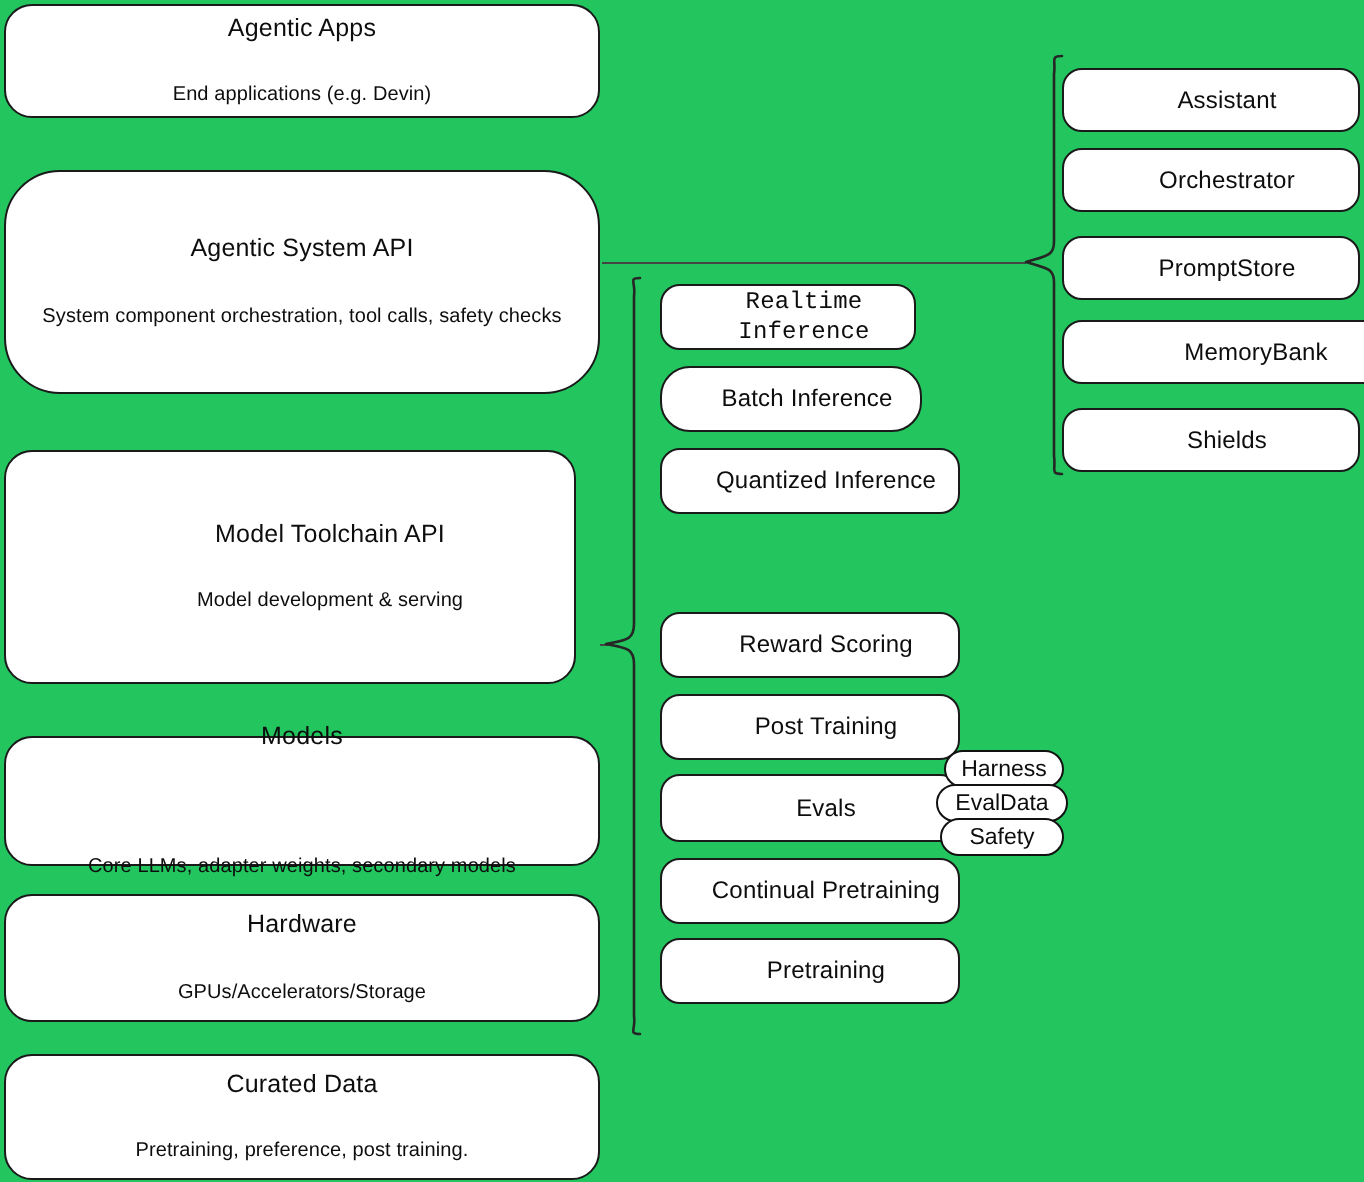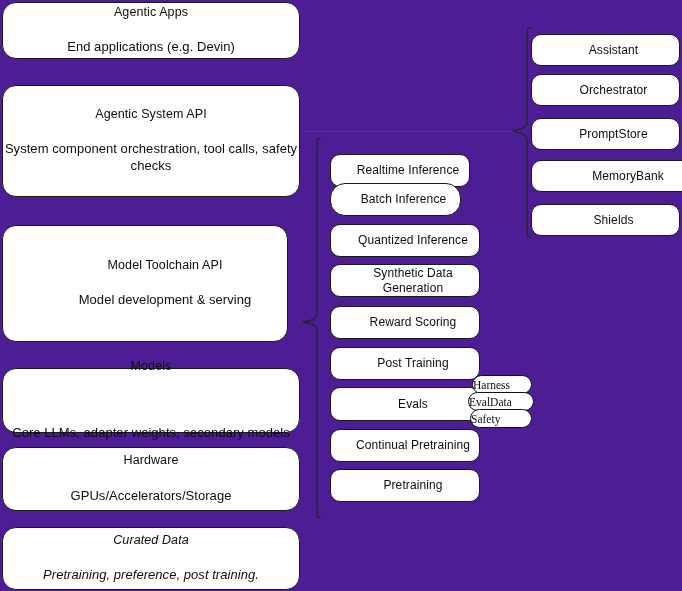--- a/index.html
+++ b/index.html
@@ -8,21 +8,21 @@
     background: #ffffff;
   }
   body {
     font-family: "Liberation Sans", sans-serif;
     -webkit-font-smoothing: antialiased;
   }
   #canvas {
     position: relative;
     width: 682px;
     height: 591px;
-    background: #4c1d95;
+    background: #22c55e;
     overflow: hidden;
   }
 
   
   .node {
     position: absolute;
     box-sizing: border-box;
     background: #ffffff;
     border: 1.3px solid #1a1a1a;
     border-radius: 12px;
@@ -32,21 +32,21 @@
     justify-content: center;
     text-align: center;
     color: #0d0d0d;
   }
   .node .title {
     font-size: 12.5px;
     line-height: 1.25;
     letter-spacing: 0.1px;
   }
   .node .subtitle {
-    font-size: 13px;
+    font-size: 10px;
     line-height: 1.3;
     margin-top: 19px;
     letter-spacing: 0.05px;
   }
 
   
   .stack-node {
     border-radius: 14px;
   }
 
@@ -62,25 +62,24 @@
 
   
   .pill {
     position: absolute;
     box-sizing: border-box;
     background: #ffffff;
     border: 1.3px solid #111111;
     border-radius: 999px;
     display: flex;
     align-items: center;
-    justify-content: flex-start;
+    justify-content: center;
     font-size: 11.5px;
     color: #0d0d0d;
     z-index: 6;
-    font-family: Liberation Serif, serif;
   }
 
   
   .wire {
     position: absolute;
     background: #444444;
   }
   .brace-svg {
     position: absolute;
     overflow: visible;
@@ -97,70 +96,67 @@
 </head>
 <body>
 
 <div id="canvas">
 
   <div class="node stack-node" style="left:2px; top:2px; width:298px; height:57px;">
     <div class="title">Agentic Apps</div>
     <div class="subtitle">End applications (e.g. Devin)</div>
   </div>
 
-  <div class="node stack-node" style="left:2px; top:85px; width:298px; height:112px;">
+  <div class="node stack-node" style="left:2px; top:85px; width:298px; height:112px;border-radius:28px;">
     <div class="title">Agentic System API</div>
     <div class="subtitle">System component orchestration, tool calls, safety checks</div>
   </div>
 
   <div class="node stack-node" style="left:2px; top:225px; width:286px; height:117px;padding-left:40px;">
     <div class="title">Model Toolchain API</div>
     <div class="subtitle">Model development &amp; serving</div>
   </div>
 
   <div class="node stack-node" style="left:2px; top:368px; width:298px; height:65px;gap:32px;">
     <div class="title">Models</div>
     <div class="subtitle">Core LLMs, adapter weights, secondary models</div>
   </div>
 
   <div class="node stack-node" style="left:2px; top:447px; width:298px; height:64px;">
     <div class="title">Hardware</div>
     <div class="subtitle">GPUs/Accelerators/Storage</div>
   </div>
 
-  <div class="node stack-node" style="left:2px; top:527px; width:298px; height:63px;font-style:italic;">
+  <div class="node stack-node" style="left:2px; top:527px; width:298px; height:63px;">
     <div class="title">Curated Data</div>
     <div class="subtitle">Pretraining, preference, post training.</div>
   </div>
 
   <div class="wire" style="left:301px; top:131px; width:212px; height:1.3px;"></div>
 
   <div class="wire" style="left:300px; top:322px; width:4px; height:1.3px;"></div>
 
   <svg class="brace-svg" style="left:302px; top:138px;" width="20" height="384">
     <path d="M 18 1
              C 12 1, 16 3, 15 10
              L 15 174
              C 15 182, 11 182, 1 184
              C 11 186, 15 186, 15 194
              L 15 370
              C 16 377, 12 379, 18 379"></path>
   </svg>
 
-  <div class="node leaf" style="left:330px; top:154px; width:140px; height:33px;">
+  <div class="node leaf" style="left:330px; top:142px; width:128px; height:33px;font-family:Liberation Mono, monospace;">
     <div class="title">Realtime Inference</div>
   </div>
   <div class="node leaf" style="left:330px; top:183px; width:131px; height:33px;border-radius:15px;">
     <div class="title">Batch Inference</div>
   </div>
   <div class="node leaf" style="left:330px; top:224px; width:150px; height:33px;">
     <div class="title">Quantized Inference</div>
-  </div>
-  <div class="node leaf" style="left:330px; top:264px; width:150px; height:33px;">
-    <div class="title">Synthetic Data Generation</div>
   </div>
   <div class="node leaf" style="left:330px; top:347px; width:150px; height:33px;">
     <div class="title">Post Training</div>
   </div>
   <div class="node leaf" style="left:330px; top:306px; width:150px; height:33px;">
     <div class="title">Reward Scoring</div>
   </div>
   <div class="node leaf" style="left:330px; top:387px; width:150px; height:34px;">
     <div class="title">Evals</div>
   </div>

